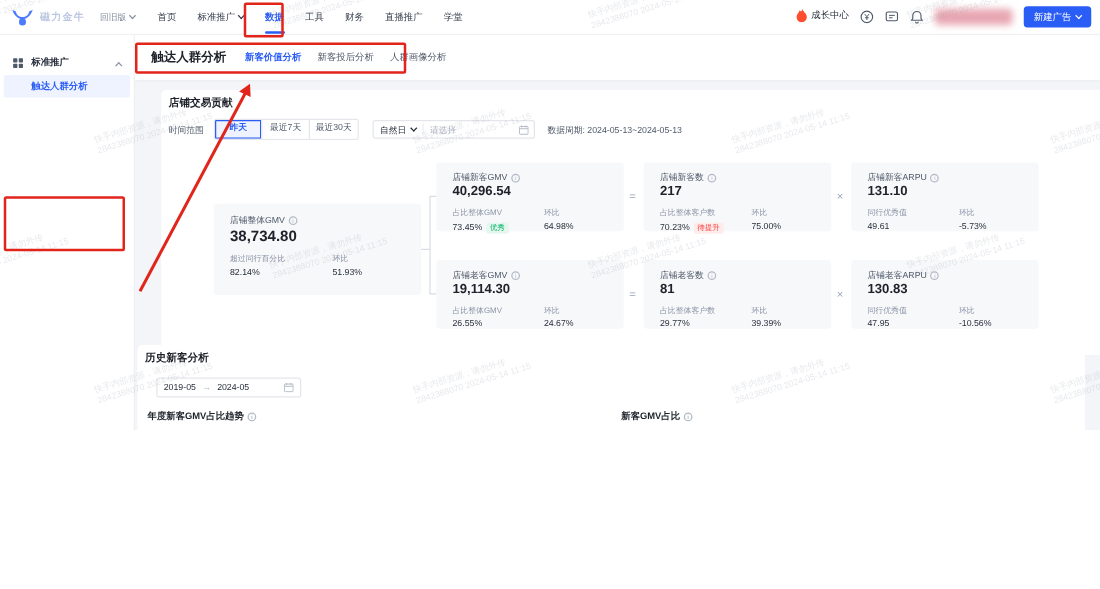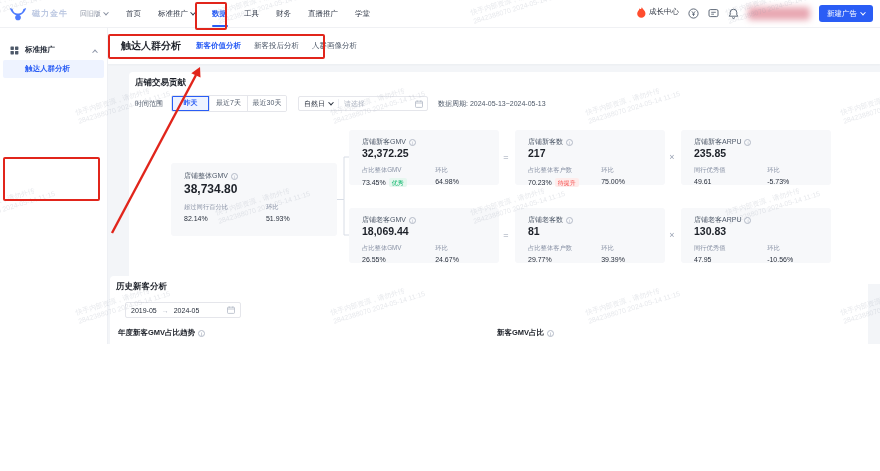--- a/index.html
+++ b/index.html
@@ -236,21 +236,21 @@
                 <span>51.93%</span>
               </div>
             </div>
           </div>
         </div>
         <div class="mcard" style="left: 220px; top: 58px;">
           <div class="t">
             <span>店铺新客GMV</span>
             <span class="ii"></span>
           </div>
-          <div class="v">32,372.25</div>
+          <div class="v">40,296.54</div>
           <div class="stats">
             <div class="stat">
               <div class="sl">占比整体GMV</div>
               <div class="sv">
                 <span>73.45%</span>
                 <span class="badge good">优秀</span>
               </div>
             </div>
             <div class="stat">
               <div class="sl">环比</div>
@@ -280,21 +280,21 @@
                 <span>75.00%</span>
               </div>
             </div>
           </div>
         </div>
         <div class="mcard" style="left: 552px; top: 58px;">
           <div class="t">
             <span>店铺新客ARPU</span>
             <span class="ii"></span>
           </div>
-          <div class="v">235.85</div>
+          <div class="v">131.10</div>
           <div class="stats">
             <div class="stat">
               <div class="sl">同行优秀值</div>
               <div class="sv">
                 <span>49.61</span>
               </div>
             </div>
             <div class="stat">
               <div class="sl">环比</div>
               <div class="sv">
@@ -303,21 +303,21 @@
             </div>
           </div>
         </div>
         <div class="op" style="left: 370px; top: 80px;">=</div>
         <div class="op" style="left: 536px; top: 80px;">×</div>
         <div class="mcard" style="left: 220px; top: 136px;">
           <div class="t">
             <span>店铺老客GMV</span>
             <span class="ii"></span>
           </div>
-          <div class="v">18,069.44</div>
+          <div class="v">19,114.30</div>
           <div class="stats">
             <div class="stat">
               <div class="sl">占比整体GMV</div>
               <div class="sv">
                 <span>26.55%</span>
               </div>
             </div>
             <div class="stat">
               <div class="sl">环比</div>
               <div class="sv">

